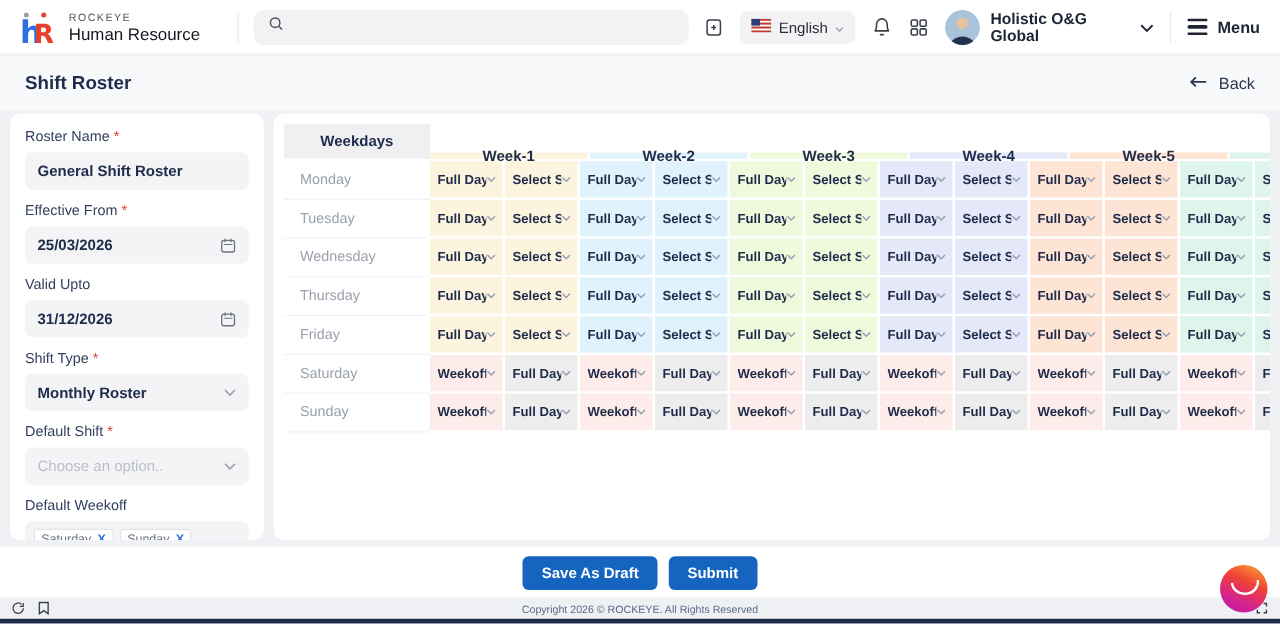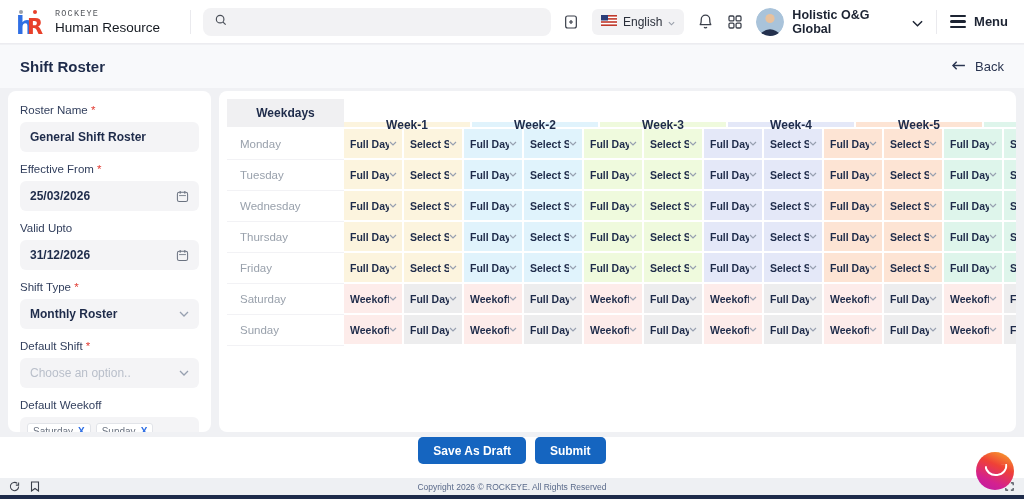--- a/index.html
+++ b/index.html
@@ -10,21 +10,21 @@
   
   .topbar { position:absolute; top:0; left:0; right:0; height:44px; background:#fff;
             border-bottom:1px solid #ececf0; display:flex; align-items:center; padding:0 16px; gap:12px; }
   .brand { display:flex; align-items:center; gap:9px; width:162px; flex-shrink:0; }
   .logo-mark { position:relative; width:30px; height:30px; }
   .logo-h { position:absolute; left:0; bottom:-3px; font-family:"DejaVu Sans",sans-serif; font-weight:900; font-size:25px; color:#2f6fe4; }
   .logo-r { position:absolute; left:11px; bottom:-2px; font-family:"DejaVu Sans",sans-serif; font-weight:900; font-size:21px; color:#e8402a; }
   .logo-dot { position:absolute; width:4px; height:4px; border-radius:50%; }
   .d1 { left:3px; top:3px; background:#9aa0a8; }
   .d2 { left:17px; top:3px; background:#e8402a; }
-  .brand-top { font-size:8.5px; letter-spacing:1.2px; color:#55585e;font-family:Liberation Mono, monospace; }
+  .brand-top { font-size:8.5px; letter-spacing:1.2px; color:#55585e; }
   .brand-bottom { font-size:13.5px; font-weight:400; color:#141920; margin-top:1px; }
   .vdiv { width:1px; height:24px; background:#eaeaee; flex-shrink:0; }
   .searchbar { width:348px; height:28px; background:#f2f2f4; border-radius:8px;
                display:flex; align-items:center; padding:0 11px; gap:8px; flex-shrink:0; }
   .searchbar input { flex:1; border:0; background:transparent; outline:none; font-size:12px; color:#333;
                      font-family:"Liberation Sans",sans-serif; }
   .topbar-right { margin-left:auto; display:flex; align-items:center; gap:13px; }
   .icon-btn { display:flex; align-items:center; justify-content:center; background:none; border:none; cursor:pointer; }
   .lang-chip { height:26px; background:#f2f2f4; border-radius:6px; display:flex; align-items:center;
                gap:6px; padding:0 9px; font-size:12px; color:#2a2f3a; cursor:pointer; }
@@ -77,21 +77,21 @@
                font-size:12px; font-weight:600; color:#1e2b4a; border-right:2px solid #fff;
                border-bottom:2px solid #fff;margin-top:23px; }
   .sub-cell { width:60px; flex-shrink:0; display:flex; align-items:center; justify-content:space-between;
               padding:0 5px 0 6px; font-size:10.5px; font-weight:600; color:#1e2b4a;
               border-right:2px solid #fff; border-bottom:2px solid #fff; cursor:pointer; }
   .sub-cell span:first-child { white-space:nowrap; overflow:hidden; }
   .chev { display:flex; align-items:center; flex-shrink:0; }
 
   
   .actions-bar { position:absolute; top:437px; left:0; right:0; height:42px; background:#fff;
-                 display:flex; justify-content:center; gap:9px; }
+                 display:flex; align-items:center; justify-content:center; gap:9px; }
   .btn { height:27px; padding:0 15px; border-radius:5px; font-size:12px; font-weight:600; cursor:pointer;
          font-family:"Liberation Sans",sans-serif; }
   .btn-primary { background:#1565c0; color:#fff; border:none; }
   .btn-outline { background:#fff; border:1px solid #d4d4d8; color:#8a8f98; }
 
   
   .footer { position:absolute; top:478px; left:0; right:0; height:17px; background:#eef0f3;
             display:flex; align-items:center; padding:0 9px; gap:10px; }
   .copyright { position:absolute; left:0; right:0; text-align:center; font-size:8.5px; color:#5a6a8a; }
   .footer-right { margin-left:auto; display:flex; align-items:center; }

